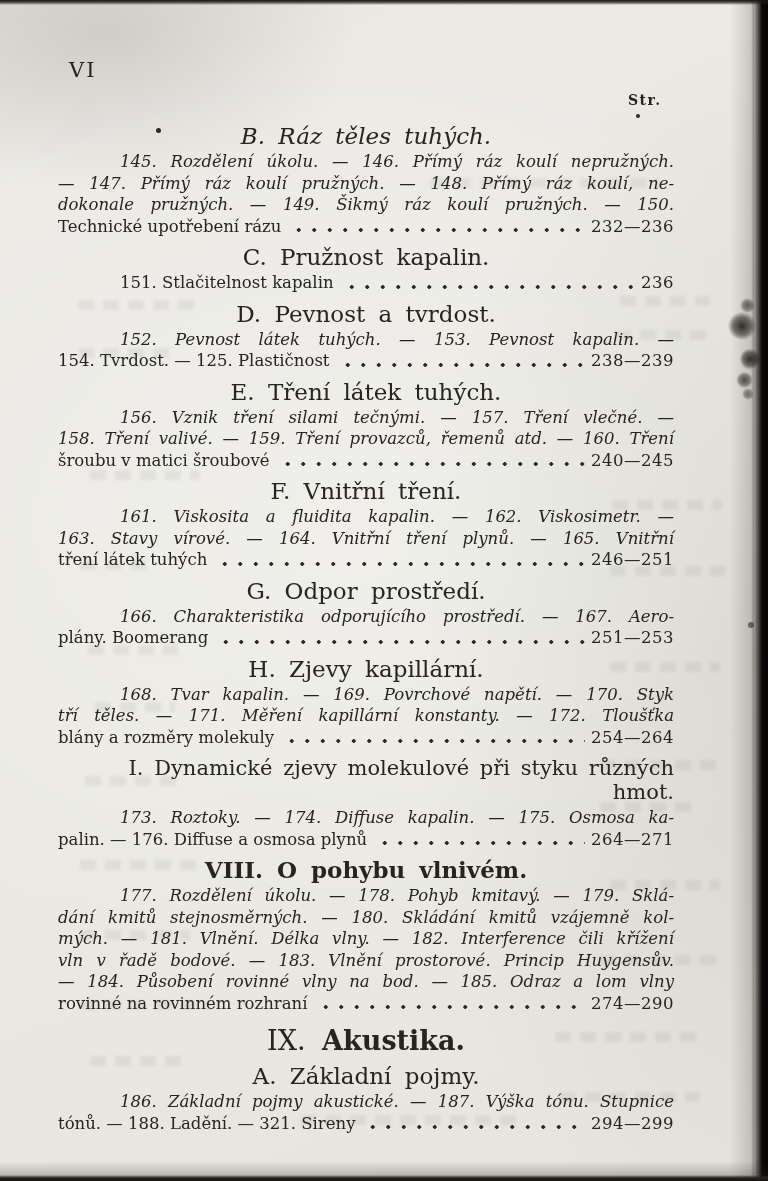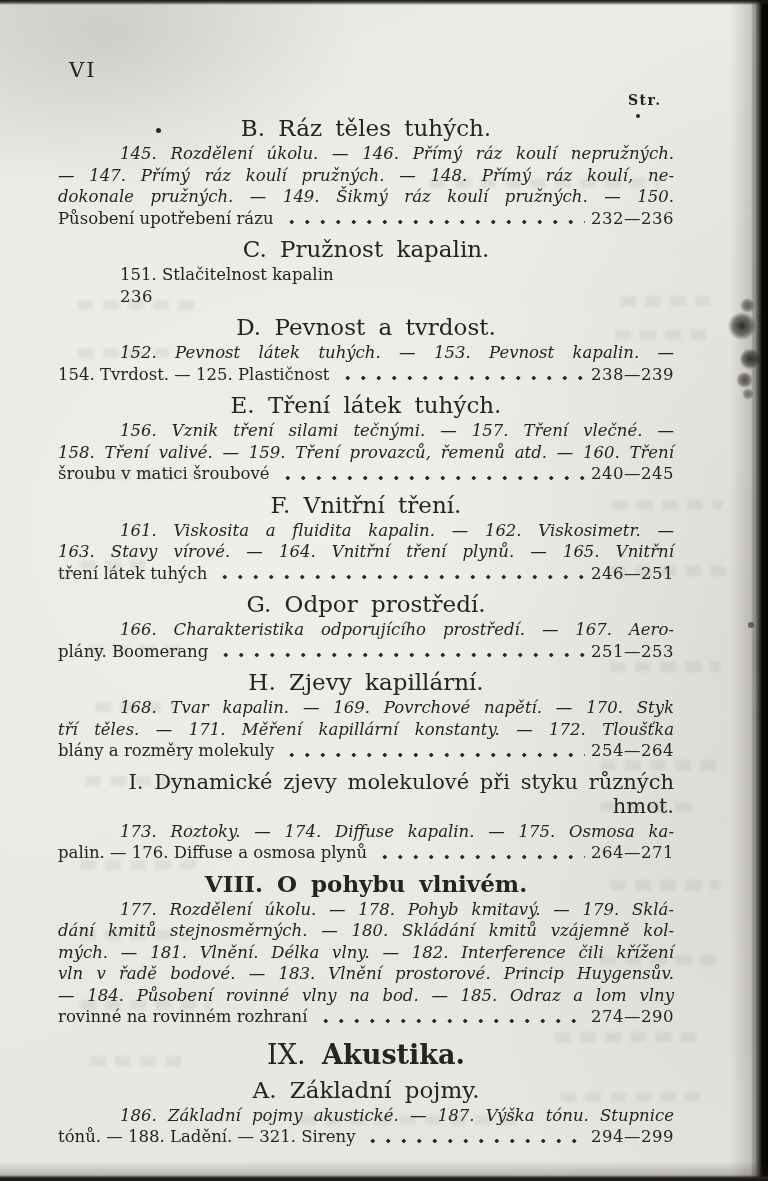--- a/index.html
+++ b/index.html
@@ -35,31 +35,31 @@
   
   .bleed{position:absolute;height:10px;opacity:.07;filter:blur(1.4px);
     background:repeating-linear-gradient(90deg,#4a4a40 0 16px,rgba(0,0,0,0) 16px 25px);}
   
   .pagenum{position:absolute;left:69px;top:58px;font-size:21px;font-weight:normal;letter-spacing:2px;text-align:right;}
   .strlabel{position:absolute;left:628px;top:92px;font-size:14px;letter-spacing:1.5px;font-weight:bold;}
   
   .toc{position:absolute;left:58px;top:112px;width:616px;}
   .section{position:relative;}
   .heading{text-align:center;line-height:24px;margin:8px 0 3px;word-spacing:6px;font-size:23px;}
-  .section:first-child .heading{margin-top:4px;}
+  .section:first-child .heading{margin-top:12px;font-style:italic;}
   .heading .hpre{font-weight:normal;}
   .plain{font-weight:normal;}
   .plain-sm{font-size:21px;word-spacing:4px;text-align:right;}
   .bold{font-weight:bold;}
   .bold-lg{font-weight:bold;font-size:27px;line-height:30px;margin:12px 0 4px;word-spacing:8px;}
   .bold-lg .hpre{font-weight:normal;margin-top:12px;}
   .toc-line{font-size:16.5px;line-height:21.5px;text-align:justify;text-align-last:justify;word-spacing:2.5px;font-style:italic;}
   .toc-line.first{text-indent:62px;}
   .toc-last{display:flex;align-items:baseline;font-size:16.5px;line-height:21.5px;}
-  .toc-last.indented{padding-left:62px;flex-direction:column;}
+  .toc-last.indented{padding-left:62px;}
   .toc-last .lt{white-space:nowrap;}
   .dots{flex:1 1 auto;align-self:stretch;margin:0 6px 0 10px;
     background-image:radial-gradient(circle,#2c2a24 1.6px,rgba(0,0,0,0) 1.9px);
     background-size:15.5px 6px;background-repeat:repeat-x;
     background-position:left 0 bottom 4px;}
   .pages{white-space:nowrap;letter-spacing:.5px;}
 </style>
 </head>
 <body>
 
@@ -95,21 +95,21 @@
   <div class="pagenum">VI</div>
   <div class="strlabel">Str.</div>
 
   <div class="toc" id="toc">
       <div class="section">
         <div class="heading plain">B. Ráz těles tuhých.</div>
         <div class="toc-line first">145. Rozdělení úkolu. — 146. Přímý ráz koulí nepružných.</div>
         <div class="toc-line">— 147. Přímý ráz koulí pružných. — 148. Přímý ráz koulí, ne-</div>
         <div class="toc-line">dokonale pružných. — 149. Šikmý ráz koulí pružných. — 150.</div>
         <div class="toc-last">
-          <span class="lt">Působení upotřebení rázu</span>
+          <span class="lt">Technické upotřebení rázu</span>
           <span class="dots"></span>
           <span class="pages">232—236</span>
         </div>
       </div>
       <div class="section">
         <div class="heading plain">C. Pružnost kapalin.</div>
         <div class="toc-last indented">
           <span class="lt">151. Stlačitelnost kapalin</span>
           <span class="dots"></span>
           <span class="pages">236</span>

